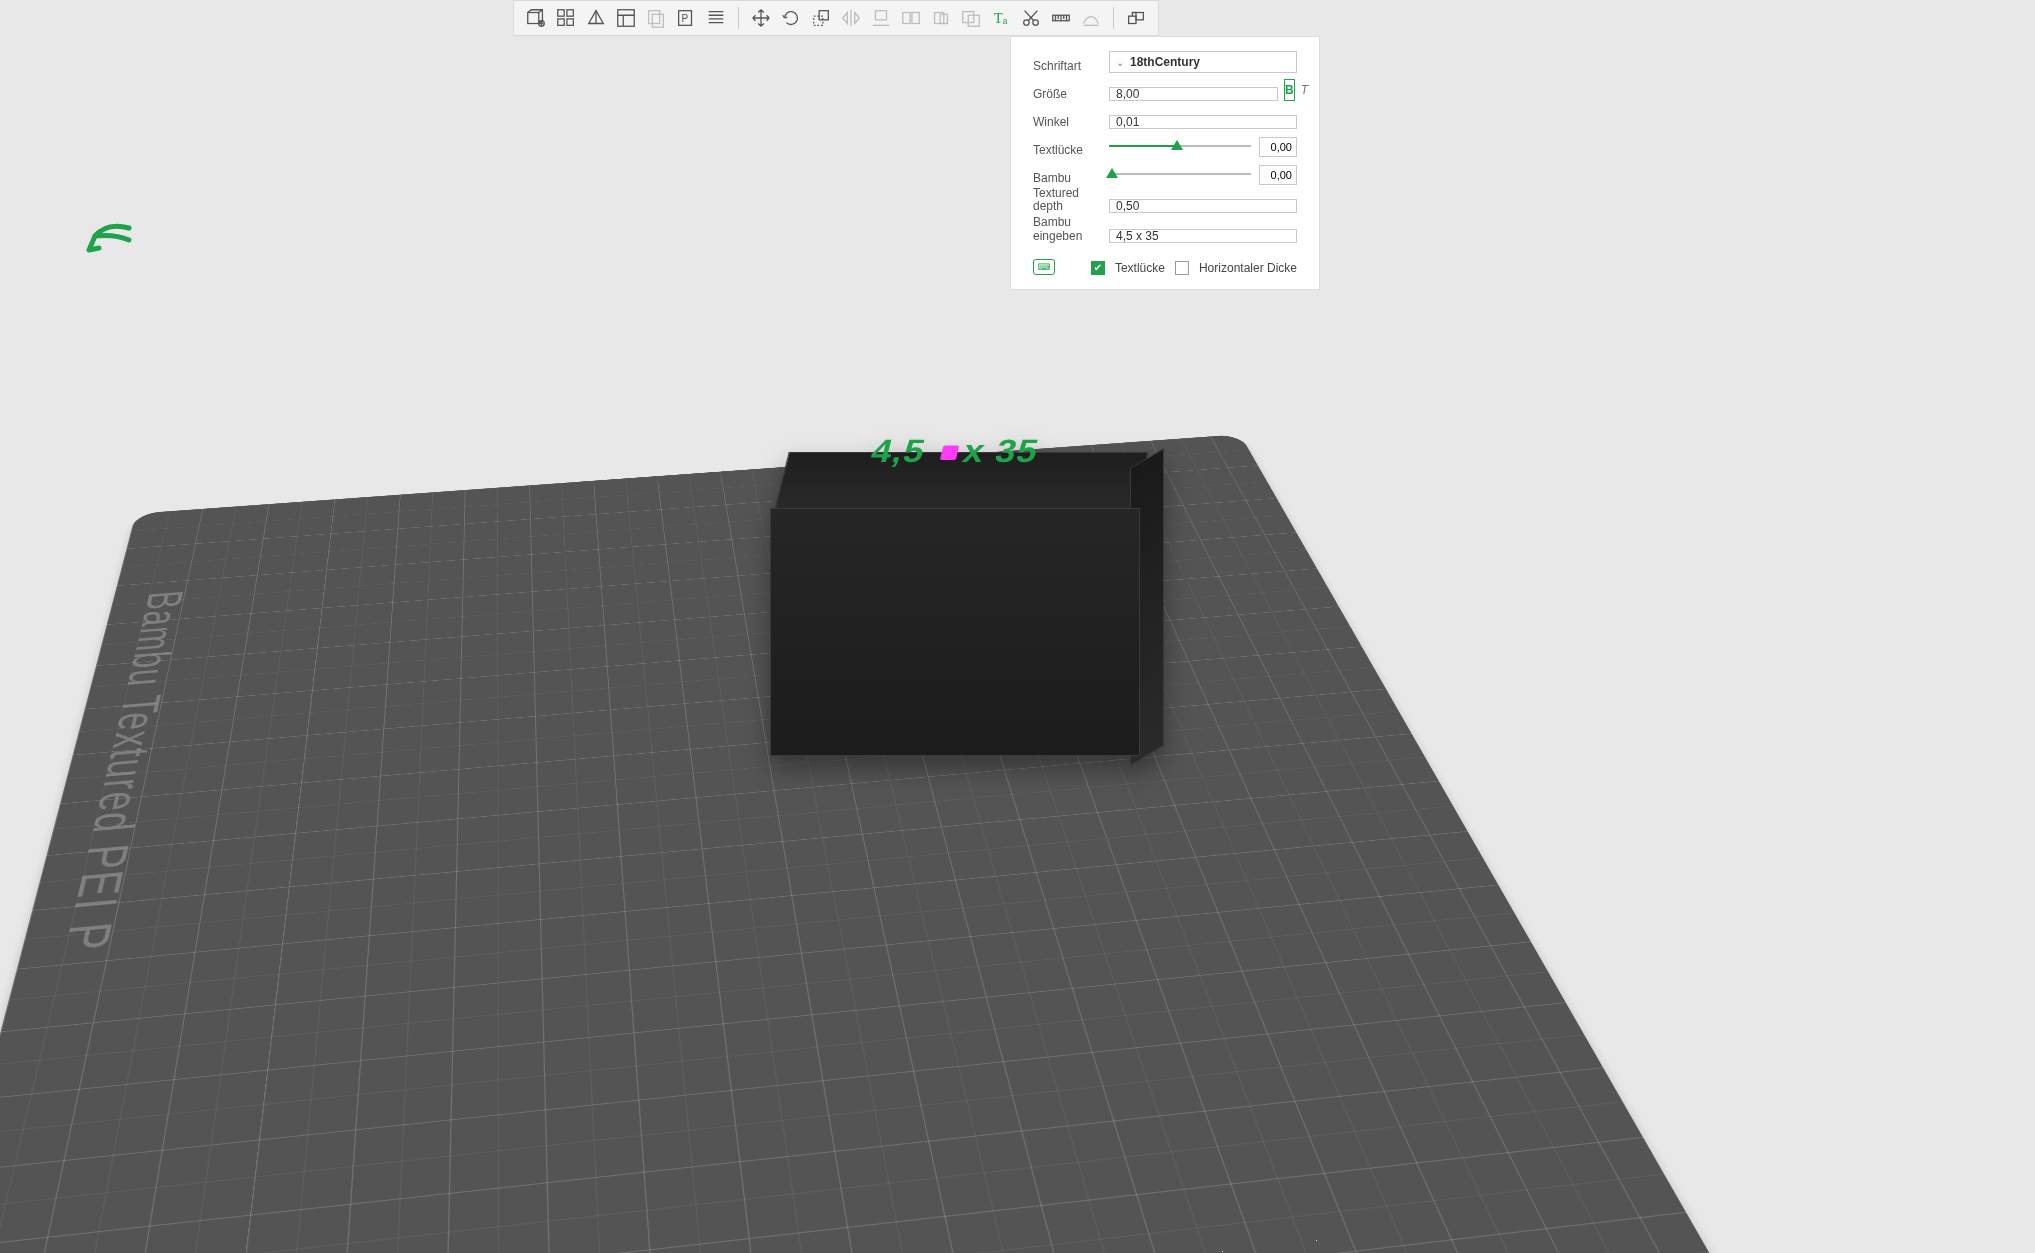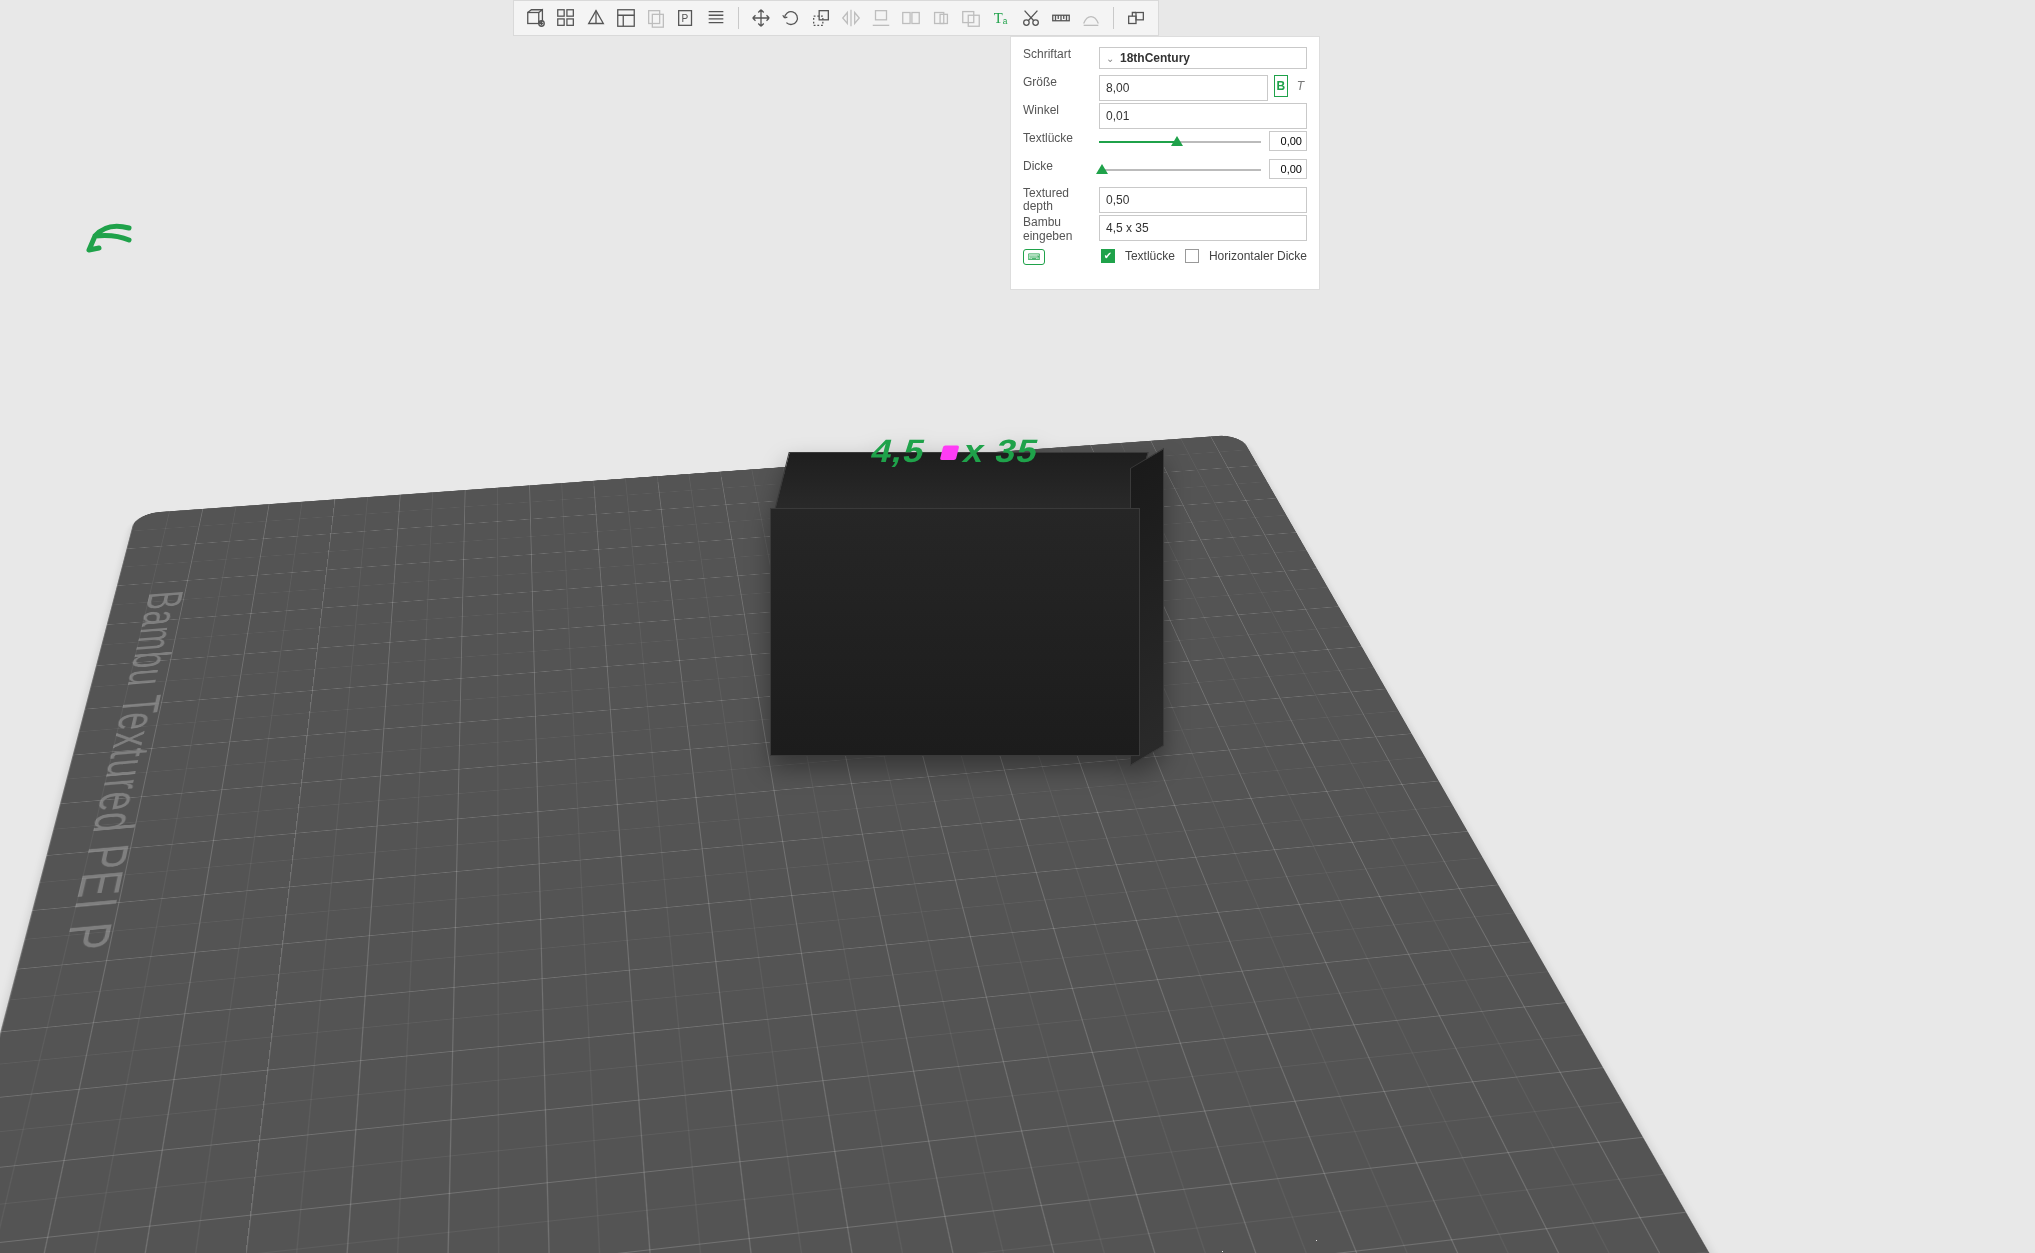--- a/index.html
+++ b/index.html
@@ -159,26 +159,26 @@
   .panel {
     position: absolute;
     top: 36px; left: 1010px;
     width: 310px;
     background: #fff;
     border: 1px solid #ddd;
     padding: 8px 12px 12px 12px;
     font-size: 12px;
     color: #444;
   }
-  .row { display: flex; align-items: flex-start; min-height: 26px; margin: 2px 0; gap: 6px; }
+  .row { display: flex; align-items: flex-end; min-height: 26px; margin: 2px 10px; gap: 6px; }
   .row label { width: 70px; flex: 0 0 70px; font-size: 12px; color: #555; }
   .row .lbl-wide { width: 70px; flex: 0 0 70px; line-height: 1.1; }
   .inp {
     flex: 1;
-    height: 26px;
+    height: 14px;
     border: 1px solid #c9c9c9;
     padding: 0 6px;
     font-size: 12px;
     background: #fff;
     color: #333;
   }
   .sel {
     flex: 1; height: 22px; border: 1px solid #c9c9c9;
     background: #fff; font-size: 12px; color: #333;
     display: flex; align-items: center; padding: 0 6px; position: relative;
@@ -403,21 +403,21 @@
       <label>Textlücke</label>
       <div class="slider-wrap">
         <div class="slider-track">
           <div class="slider-fill" id="gap-fill" style="width: 48%;"></div>
           <div class="slider-thumb" id="gap-thumb" style="left: 48%;"></div>
         </div>
       </div>
       <input class="small-inp" value="0,00" style="">
     </div>
     <div class="row">
-      <label>Dicke</label>
+      <label>Bambu</label>
       <div class="slider-wrap">
         <div class="slider-track">
           <div class="slider-fill" id="angle-fill" style="width: 2%;"></div>
           <div class="slider-thumb" id="angle-thumb" style="left: 2%;"></div>
         </div>
       </div>
       <input class="small-inp" value="0,00" style="">
     </div>
     <div class="row">
       <label class="lbl-wide">Textured depth</label>

